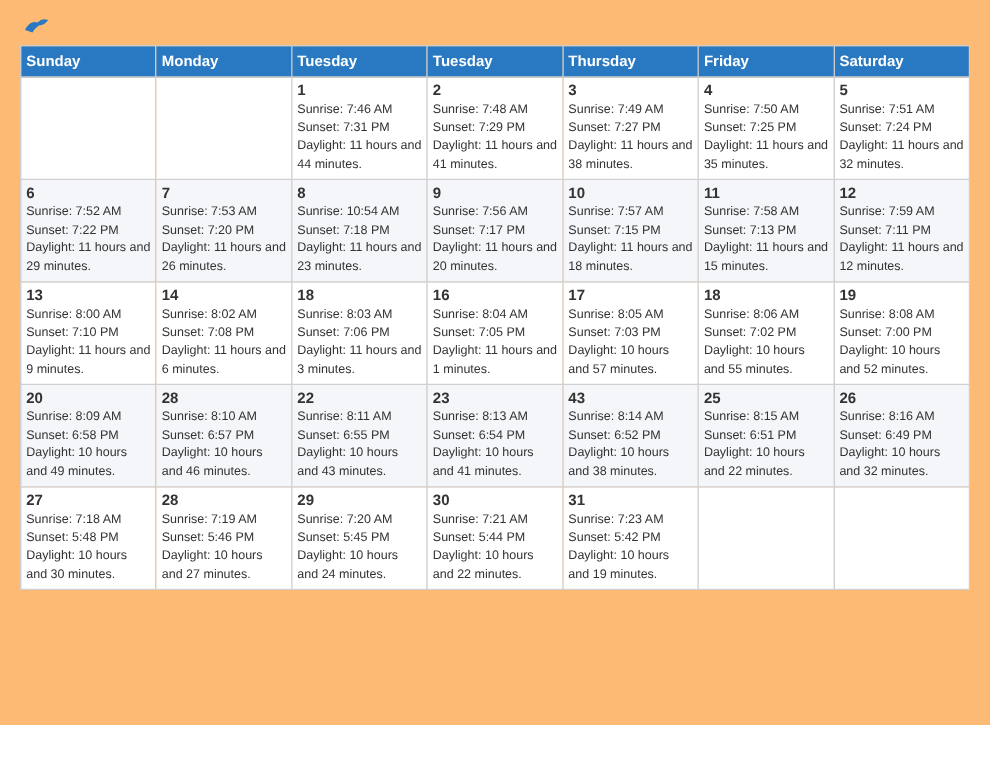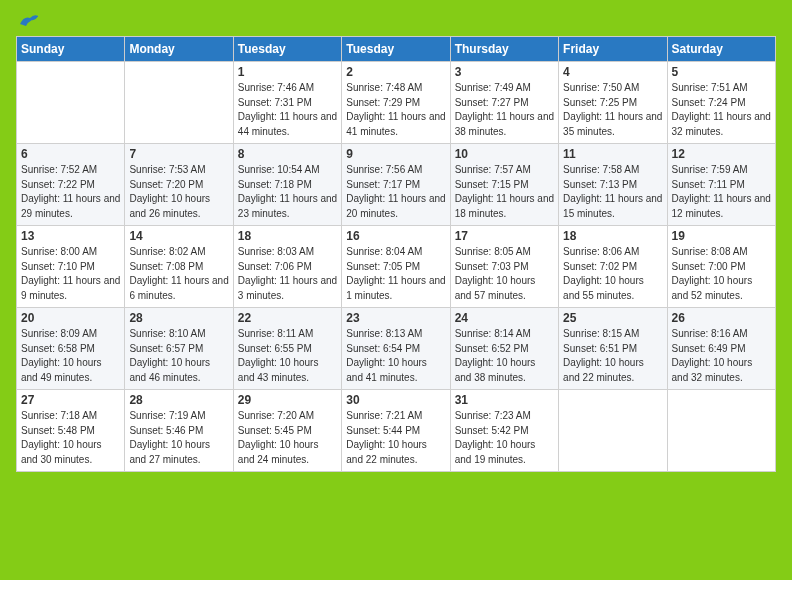--- a/index.html
+++ b/index.html
@@ -7,21 +7,21 @@
       font-family: Arial, sans-serif;
       background: #fff;
       width: 792px;
       height: 612px;
       overflow: hidden;
     }
     .page {
       width: 792px;
       height: 580px;
       padding: 16px 16px 10px 16px;
-      background: #84cc16;
+      background: #fdba74;
     }
     .header {
       display: flex;
       justify-content: space-between;
       align-items: flex-start;
       margin-bottom: 10px;
     }
     .logo {
       display: flex;
       flex-direction: column;
@@ -166,21 +166,21 @@
             <span>Sunrise: 7:52 AM</span><br>
             <span>Sunset: 7:22 PM</span><br>
             <span>Daylight: 11 hours and 29 minutes.</span>
           </div>
         </td>
           <td>
           <span class="day-number">7</span>
           <div class="day-info">
             <span>Sunrise: 7:53 AM</span><br>
             <span>Sunset: 7:20 PM</span><br>
-            <span>Daylight: 10 hours and 26 minutes.</span>
+            <span>Daylight: 11 hours and 26 minutes.</span>
           </div>
         </td>
           <td>
           <span class="day-number">8</span>
           <div class="day-info">
             <span>Sunrise: 10:54 AM</span><br>
             <span>Sunset: 7:18 PM</span><br>
             <span>Daylight: 11 hours and 23 minutes.</span>
           </div>
         </td>
@@ -302,21 +302,21 @@
         </td>
           <td>
           <span class="day-number">23</span>
           <div class="day-info">
             <span>Sunrise: 8:13 AM</span><br>
             <span>Sunset: 6:54 PM</span><br>
             <span>Daylight: 10 hours and 41 minutes.</span>
           </div>
         </td>
           <td>
-          <span class="day-number">24</span>
+          <span class="day-number">43</span>
           <div class="day-info">
             <span>Sunrise: 8:14 AM</span><br>
             <span>Sunset: 6:52 PM</span><br>
             <span>Daylight: 10 hours and 38 minutes.</span>
           </div>
         </td>
           <td>
           <span class="day-number">25</span>
           <div class="day-info">
             <span>Sunrise: 8:15 AM</span><br>

